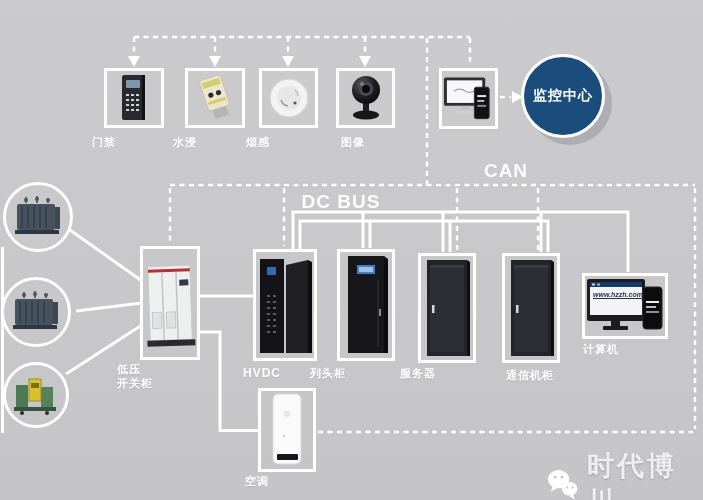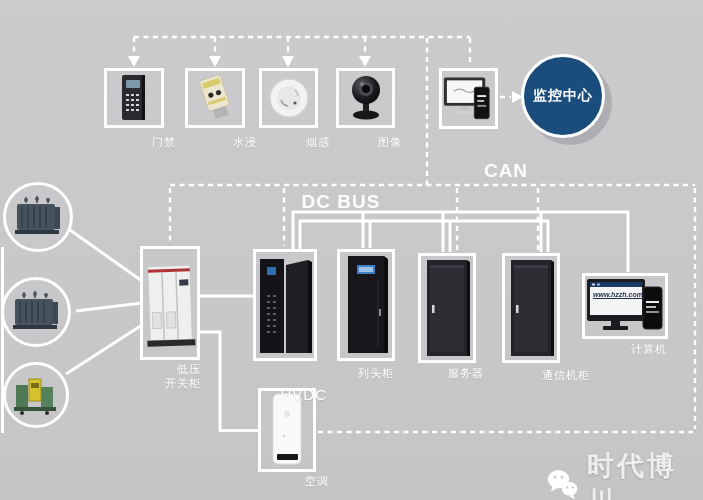--- a/index.html
+++ b/index.html
@@ -4,22 +4,22 @@
 <style>
   html,body{margin:0;padding:0;}
   body{font-family:"Liberation Sans","DejaVu Sans",sans-serif;background:#9a9a9e;}
   .canvas{
     position:relative;width:703px;height:500px;overflow:hidden;
     background:linear-gradient(180deg,#cbcbcd 0%,#c8c8ca 55%,#c5c5c8 100%);
   }
   svg.lines{position:absolute;left:0;top:0;z-index:1;}
   .wbox{position:absolute;border:3px solid #fff;box-sizing:border-box;z-index:2;
         display:flex;align-items:center;justify-content:center;}
-  .lbl{position:absolute;z-index:3;color:#fff;font-weight:normal;font-size:11px;
-       text-align:right;width:84px;letter-spacing:1px;text-shadow:0 1px 1px rgba(0,0,0,0.10);}
+  .lbl{position:absolute;z-index:3;color:#fff;font-weight:bold;font-size:11px;
+       text-align:left;width:84px;letter-spacing:1px;text-shadow:0 1px 1px rgba(0,0,0,0.10);}
   .buslbl{position:absolute;z-index:3;color:rgba(255,255,255,0.95);font-weight:bold;
           font-size:19px;letter-spacing:1px;width:80px;text-align:center;}
   .node-shadow{position:absolute;left:528px;top:61px;width:84px;height:84px;border-radius:50%;
                background:#aeaeb2;z-index:2;}
   .node{position:absolute;left:521px;top:54px;width:84px;height:84px;border-radius:50%;
         border:3px solid #fff;box-sizing:border-box;background:#1a4c7c;z-index:3;
         display:flex;align-items:center;justify-content:center;}
   .node span{color:#fff;font-weight:bold;font-size:14px;letter-spacing:1px;}
   .screen-text{position:absolute;left:592px;top:291px;width:52px;z-index:4;
                font-size:7px;font-style:italic;font-weight:bold;color:#26334d;
@@ -136,21 +136,21 @@
         </radialGradient>
       </defs>
       <ellipse cx="22" cy="41" rx="13" ry="4.5" fill="#17171a"></ellipse>
       <rect x="19" y="28" width="6" height="9" fill="#1c1c1f"></rect>
       <circle cx="22" cy="16" r="14" fill="url(#cam)"></circle>
       <circle cx="22" cy="15" r="7" fill="#4a4a50"></circle>
       <circle cx="22" cy="15" r="4" fill="#0a0a0e"></circle>
       <circle cx="18" cy="10" r="2" fill="#8a8a90" opacity="0.8"></circle>
     </svg>
   </div>
-  <div class="lbl" style="left:318px;top:135px;">图像</div>
+  <div class="lbl" style="left:341px;top:135px;">图像</div>
 
   <div class="wbox" style="left:439px;top:68px;width:59px;height:61px;">
     <svg width="54" height="52" viewBox="0 0 54 52">
       <rect x="2" y="4" width="42" height="29" rx="2" fill="#2e2e33"></rect>
       <rect x="5" y="7" width="36" height="23" fill="#f7f7f8"></rect>
       <path d="M12 18 q6 -4 12 0 q5 3 10 -1" stroke="#9aa2ab" stroke-width="1.2" fill="none"></path>
       <rect x="19" y="33" width="8" height="4" fill="#bfbfc2"></rect>
       <rect x="13" y="38" width="20" height="3" rx="1" fill="#cfcfd2"></rect>
       <rect x="33" y="14" width="15" height="32" rx="2" fill="#121215" stroke="#2a2a2e"></rect>
       <rect x="36" y="22" width="9" height="2" fill="#e8e8ea"></rect>
@@ -258,21 +258,21 @@
           <rect x="17" y="66" width="3" height="2"></rect>
         <rect x="11" y="72" width="3" height="2"></rect>
           <rect x="17" y="72" width="3" height="2"></rect>
         <rect x="11" y="78" width="3" height="2"></rect>
           <rect x="17" y="78" width="3" height="2"></rect>
       </g>
       <polygon points="30,12 52,7 52,100 30,100" fill="#1f1f24"></polygon>
       <polygon points="52,7 56,9 56,100 52,100" fill="#0d0d10"></polygon>
     </svg>
   </div>
-  <div class="lbl" style="left:243px;top:386px;font-size:15px;">HVDC</div>
+  <div class="lbl" style="left:243px;top:366px;font-size:12px;">HVDC</div>
 
   <div class="wbox" style="left:337px;top:249px;width:58px;height:112px;">
     <svg width="50" height="104" viewBox="0 0 50 104">
       <rect x="7" y="3" width="36" height="97" fill="#17171b"></rect>
       <polygon points="43,3 47,6 47,100 43,100" fill="#0c0c0f"></polygon>
       <rect x="16" y="12" width="18" height="9" fill="#3f7fc4"></rect>
       <rect x="18" y="14" width="14" height="5" fill="#9cc2e8"></rect>
       <line x1="37" y1="26" x2="37" y2="94" stroke="#2c2c32" stroke-width="1.5"></line>
       <rect x="38" y="56" width="2" height="7" fill="#8a8a90"></rect>
     </svg>

